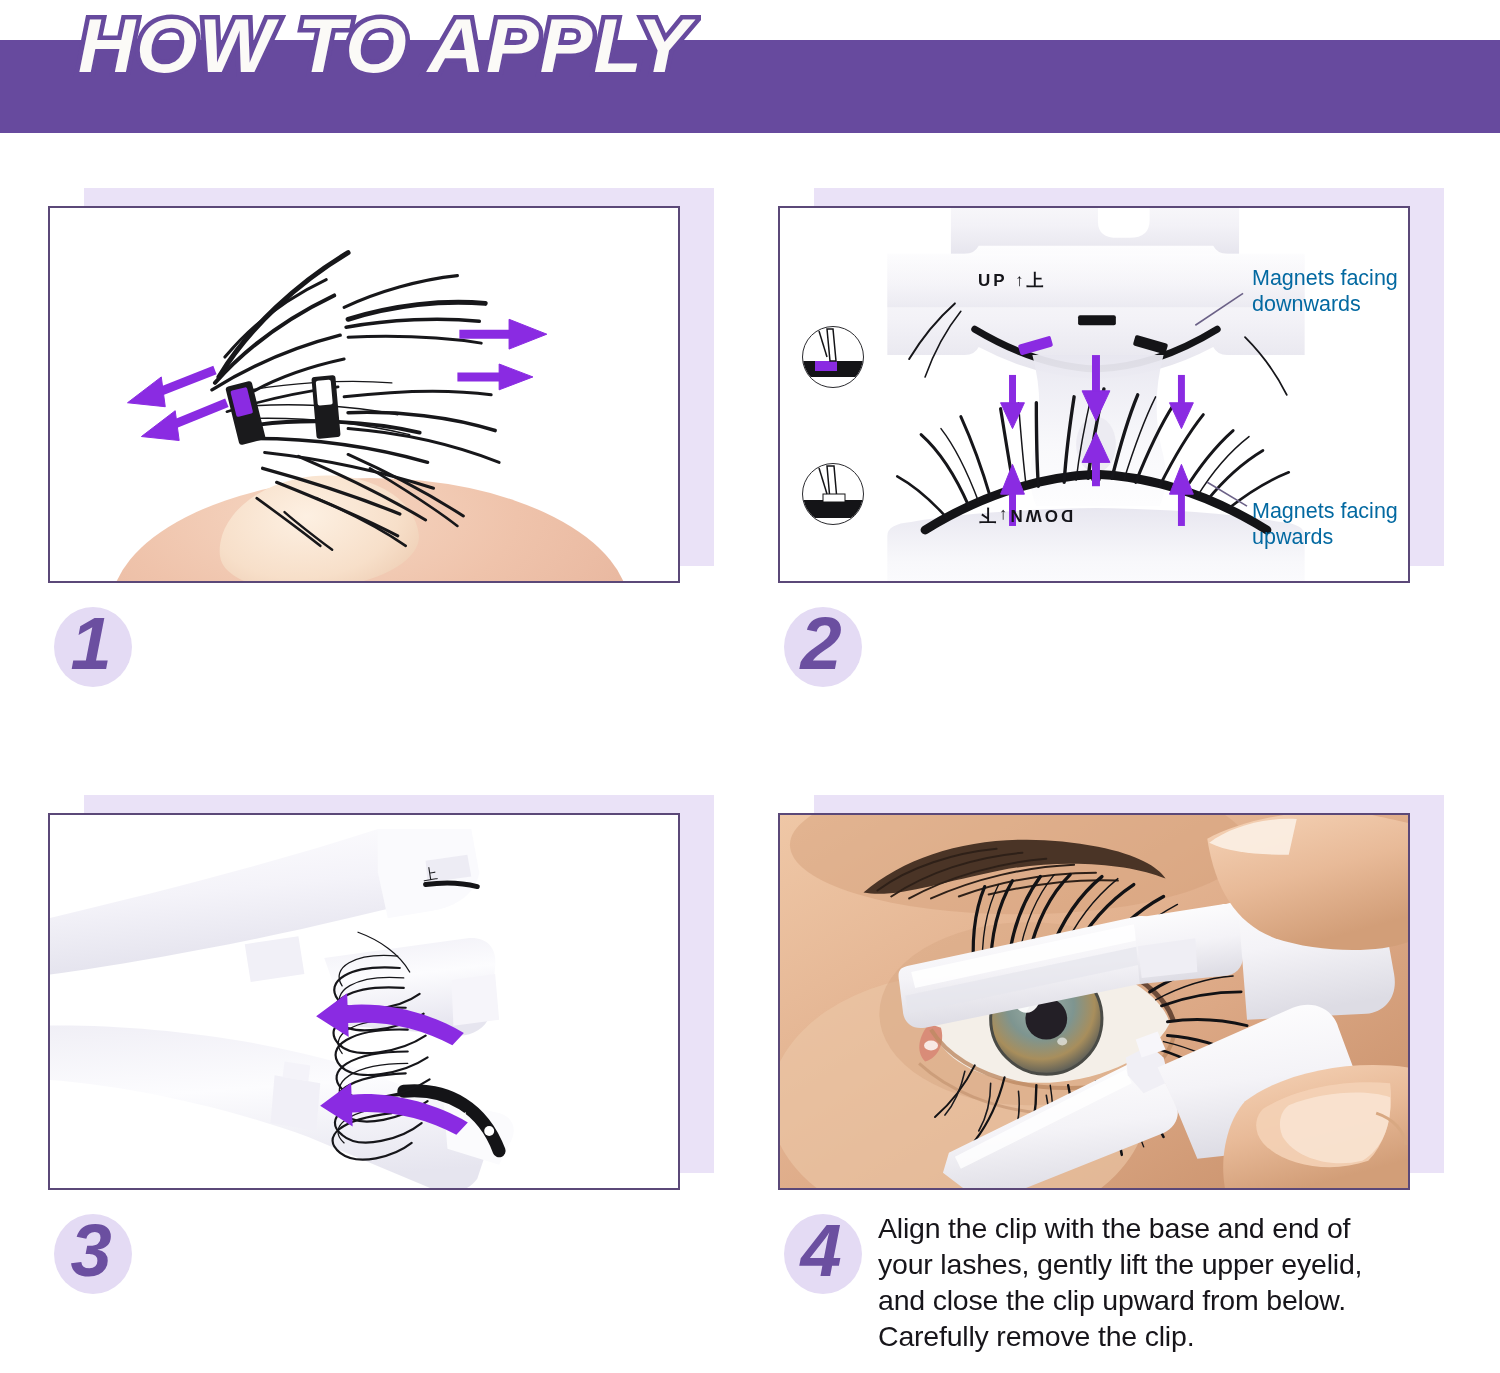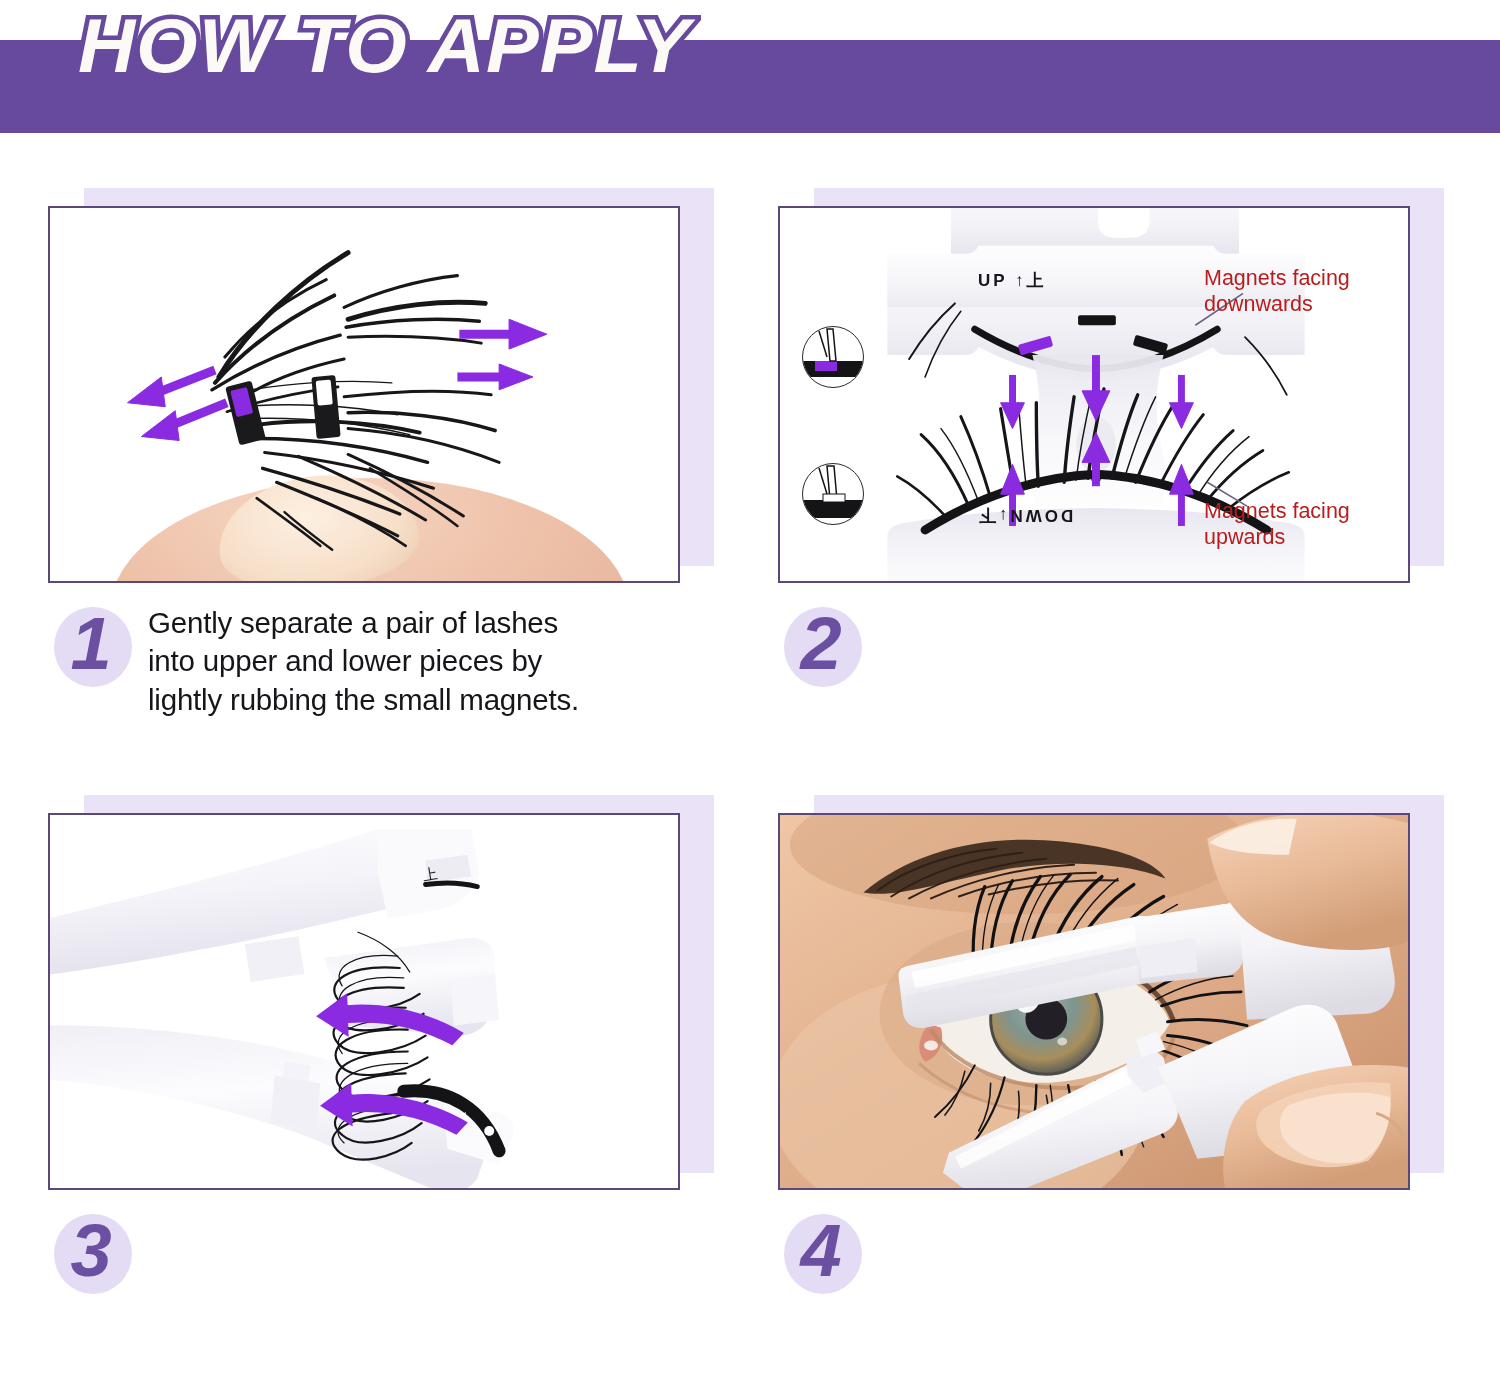--- a/index.html
+++ b/index.html
@@ -175,22 +175,23 @@
     left: 4px; top: 4px;
     width: 15px; height: 25px;
     background: #ffffff;
     border-radius: 2px;
   }
 
   .label-note {
     position: absolute;
     font-size: 21.5px;
     line-height: 1.22;
-    color: #b91c1c;
+    color: #0369a1;
     white-space: pre-line;
+    margin-left: 48px;
   }
   .note-down { left: 424px; top: 57px; }
   .note-up   { left: 424px; top: 290px; }
 
   .marking {
     position: absolute;
     font-size: 17px;
     font-weight: 600;
     letter-spacing: 3px;
     color: #15151A;
@@ -294,23 +295,20 @@
           </svg>
         </div>
       </div>
     </div>
 
     <div class="caption-row">
       <div class="num-badge">
         <div class="num-circle"></div>
         <div class="num-text">1</div>
       </div>
-      <div class="caption-text">Gently separate a pair of lashes
-into upper and lower pieces by
-lightly rubbing the small magnets.</div>
     </div>
   </div>
 
   <div class="step step-2">
     <div class="frame-wrap">
       <div class="frame-shadow"></div>
       <div class="frame-box">
         <div class="illus">
 
           <svg class="arrow-svg" viewBox="0 0 632 377">
@@ -689,16 +687,20 @@
           </svg>
         </div>
       </div>
     </div>
 
     <div class="caption-row">
       <div class="num-badge">
         <div class="num-circle"></div>
         <div class="num-text">4</div>
       </div>
+      <div class="caption-text">Align the clip with the base and end of
+your lashes, gently lift the upper eyelid,
+and close the clip upward from below.
+Carefully remove the clip.</div>
     </div>
   </div>
 
 </div>
 
 </body></html>

